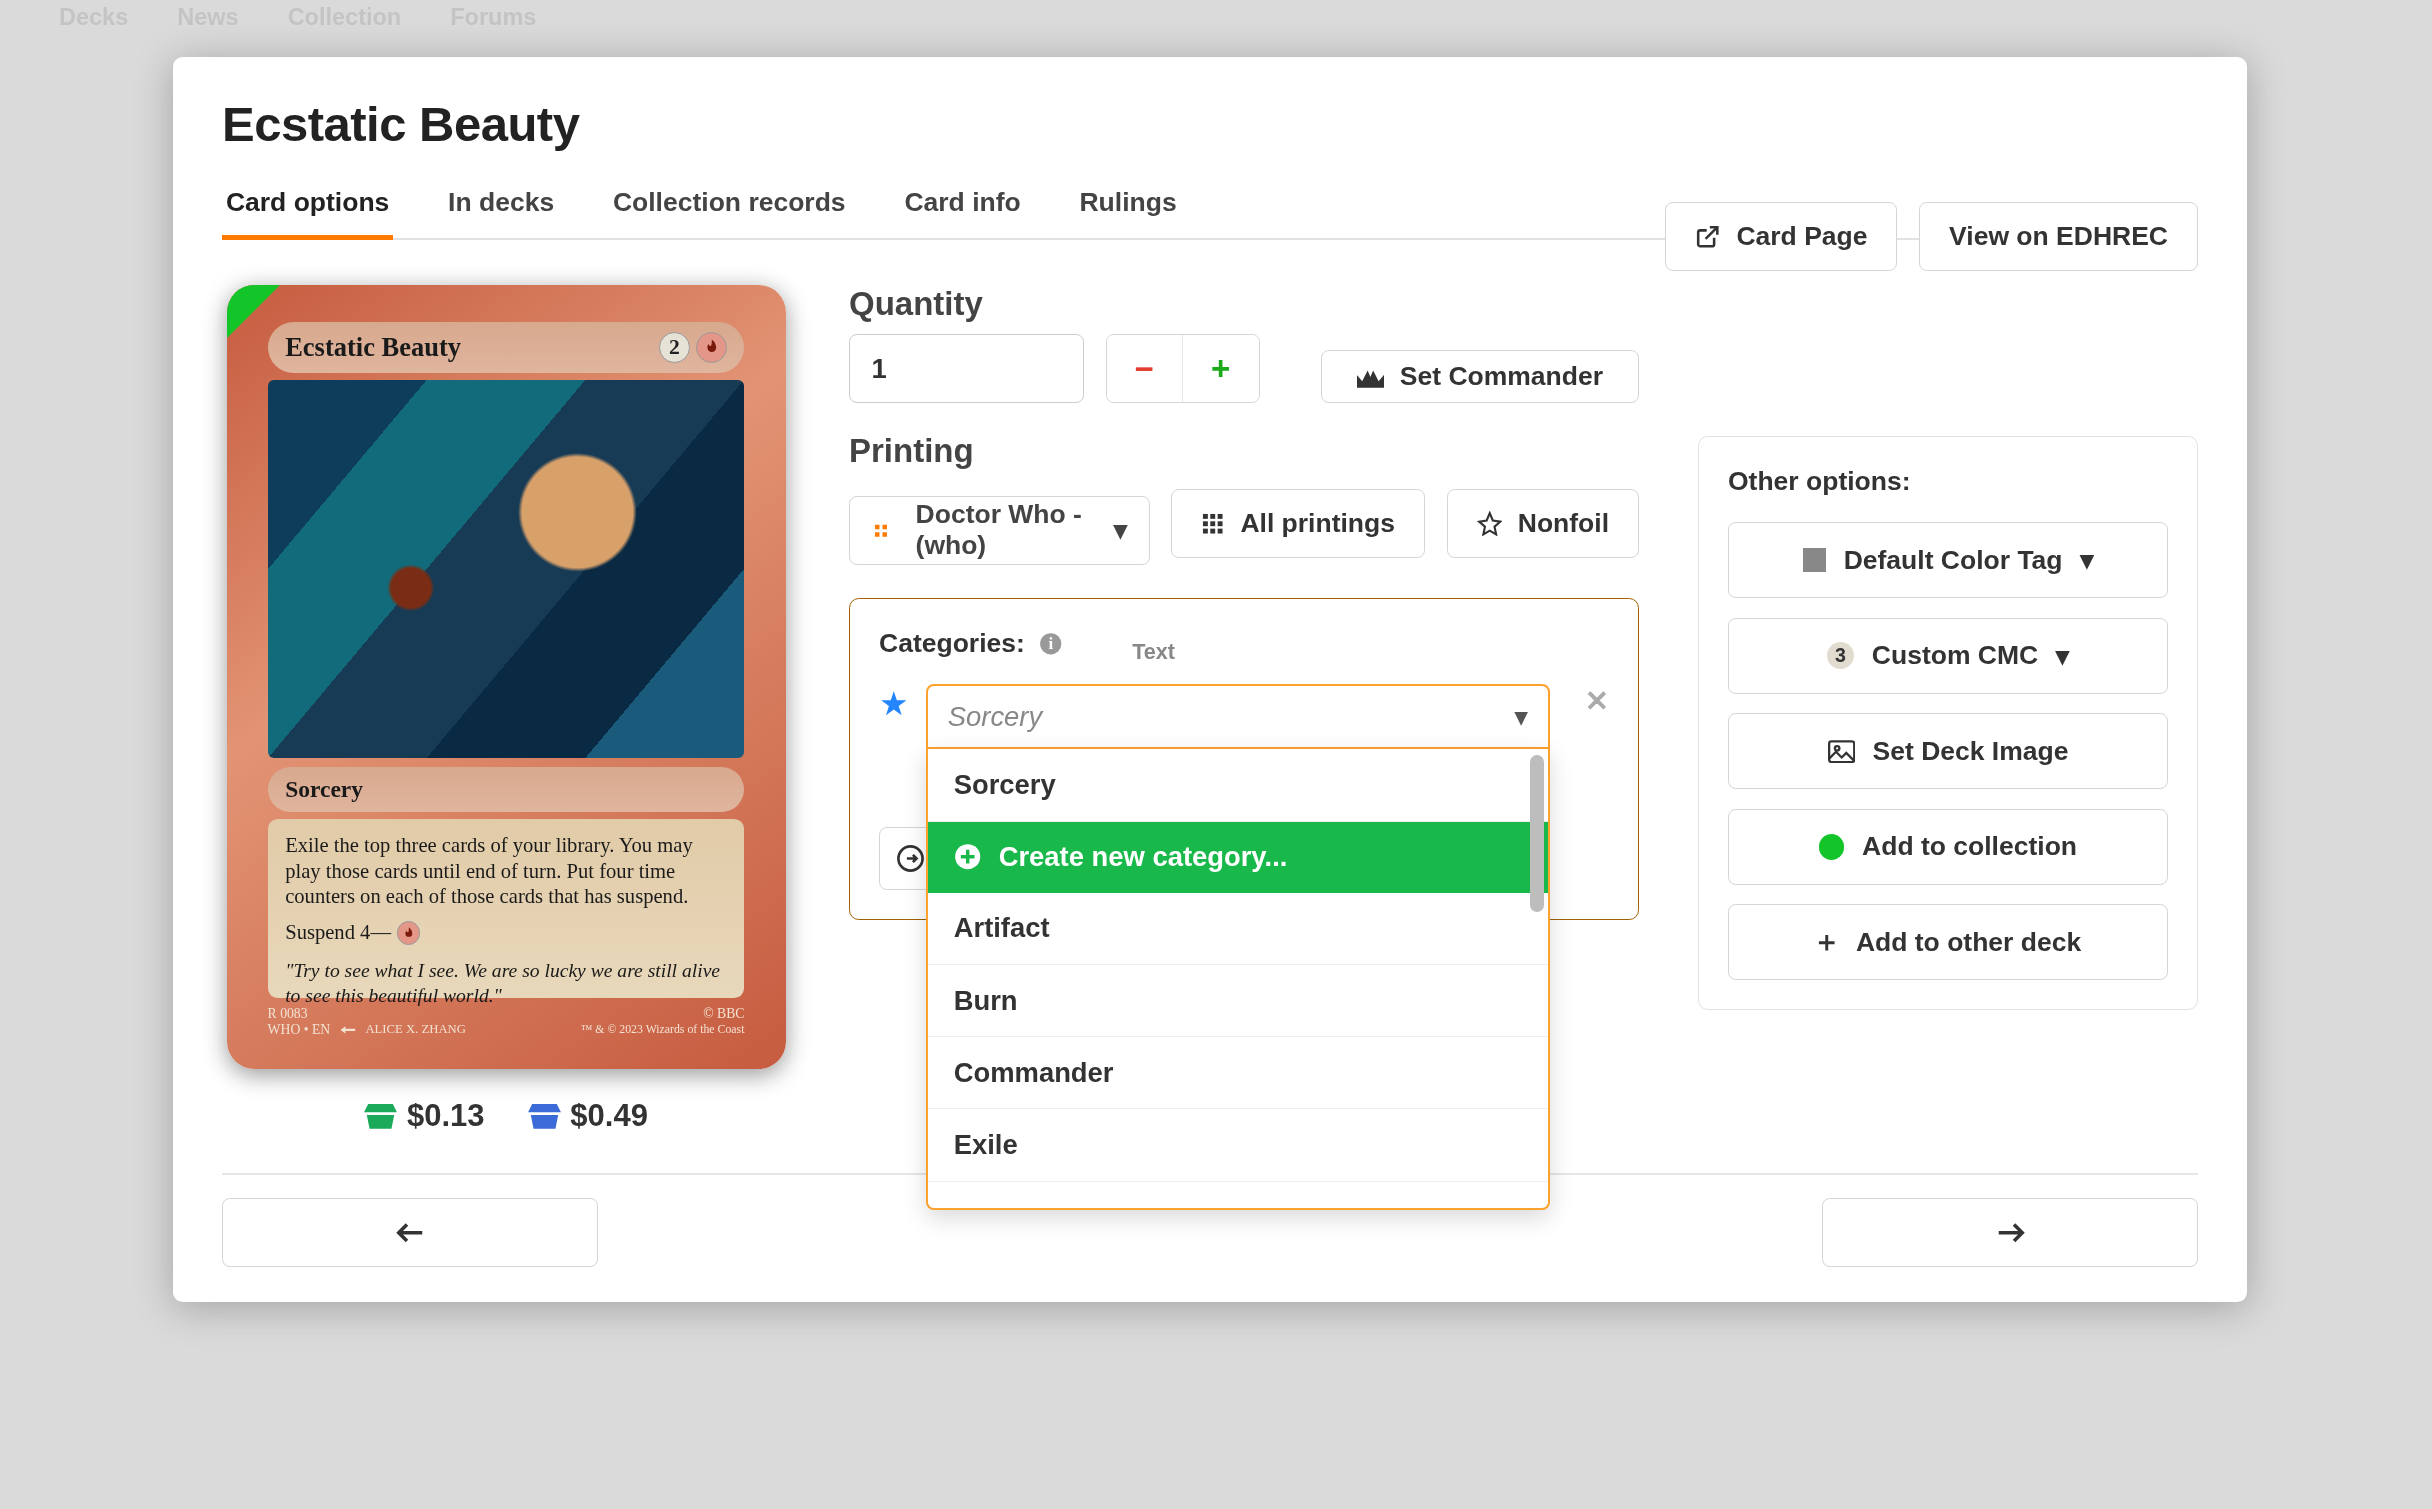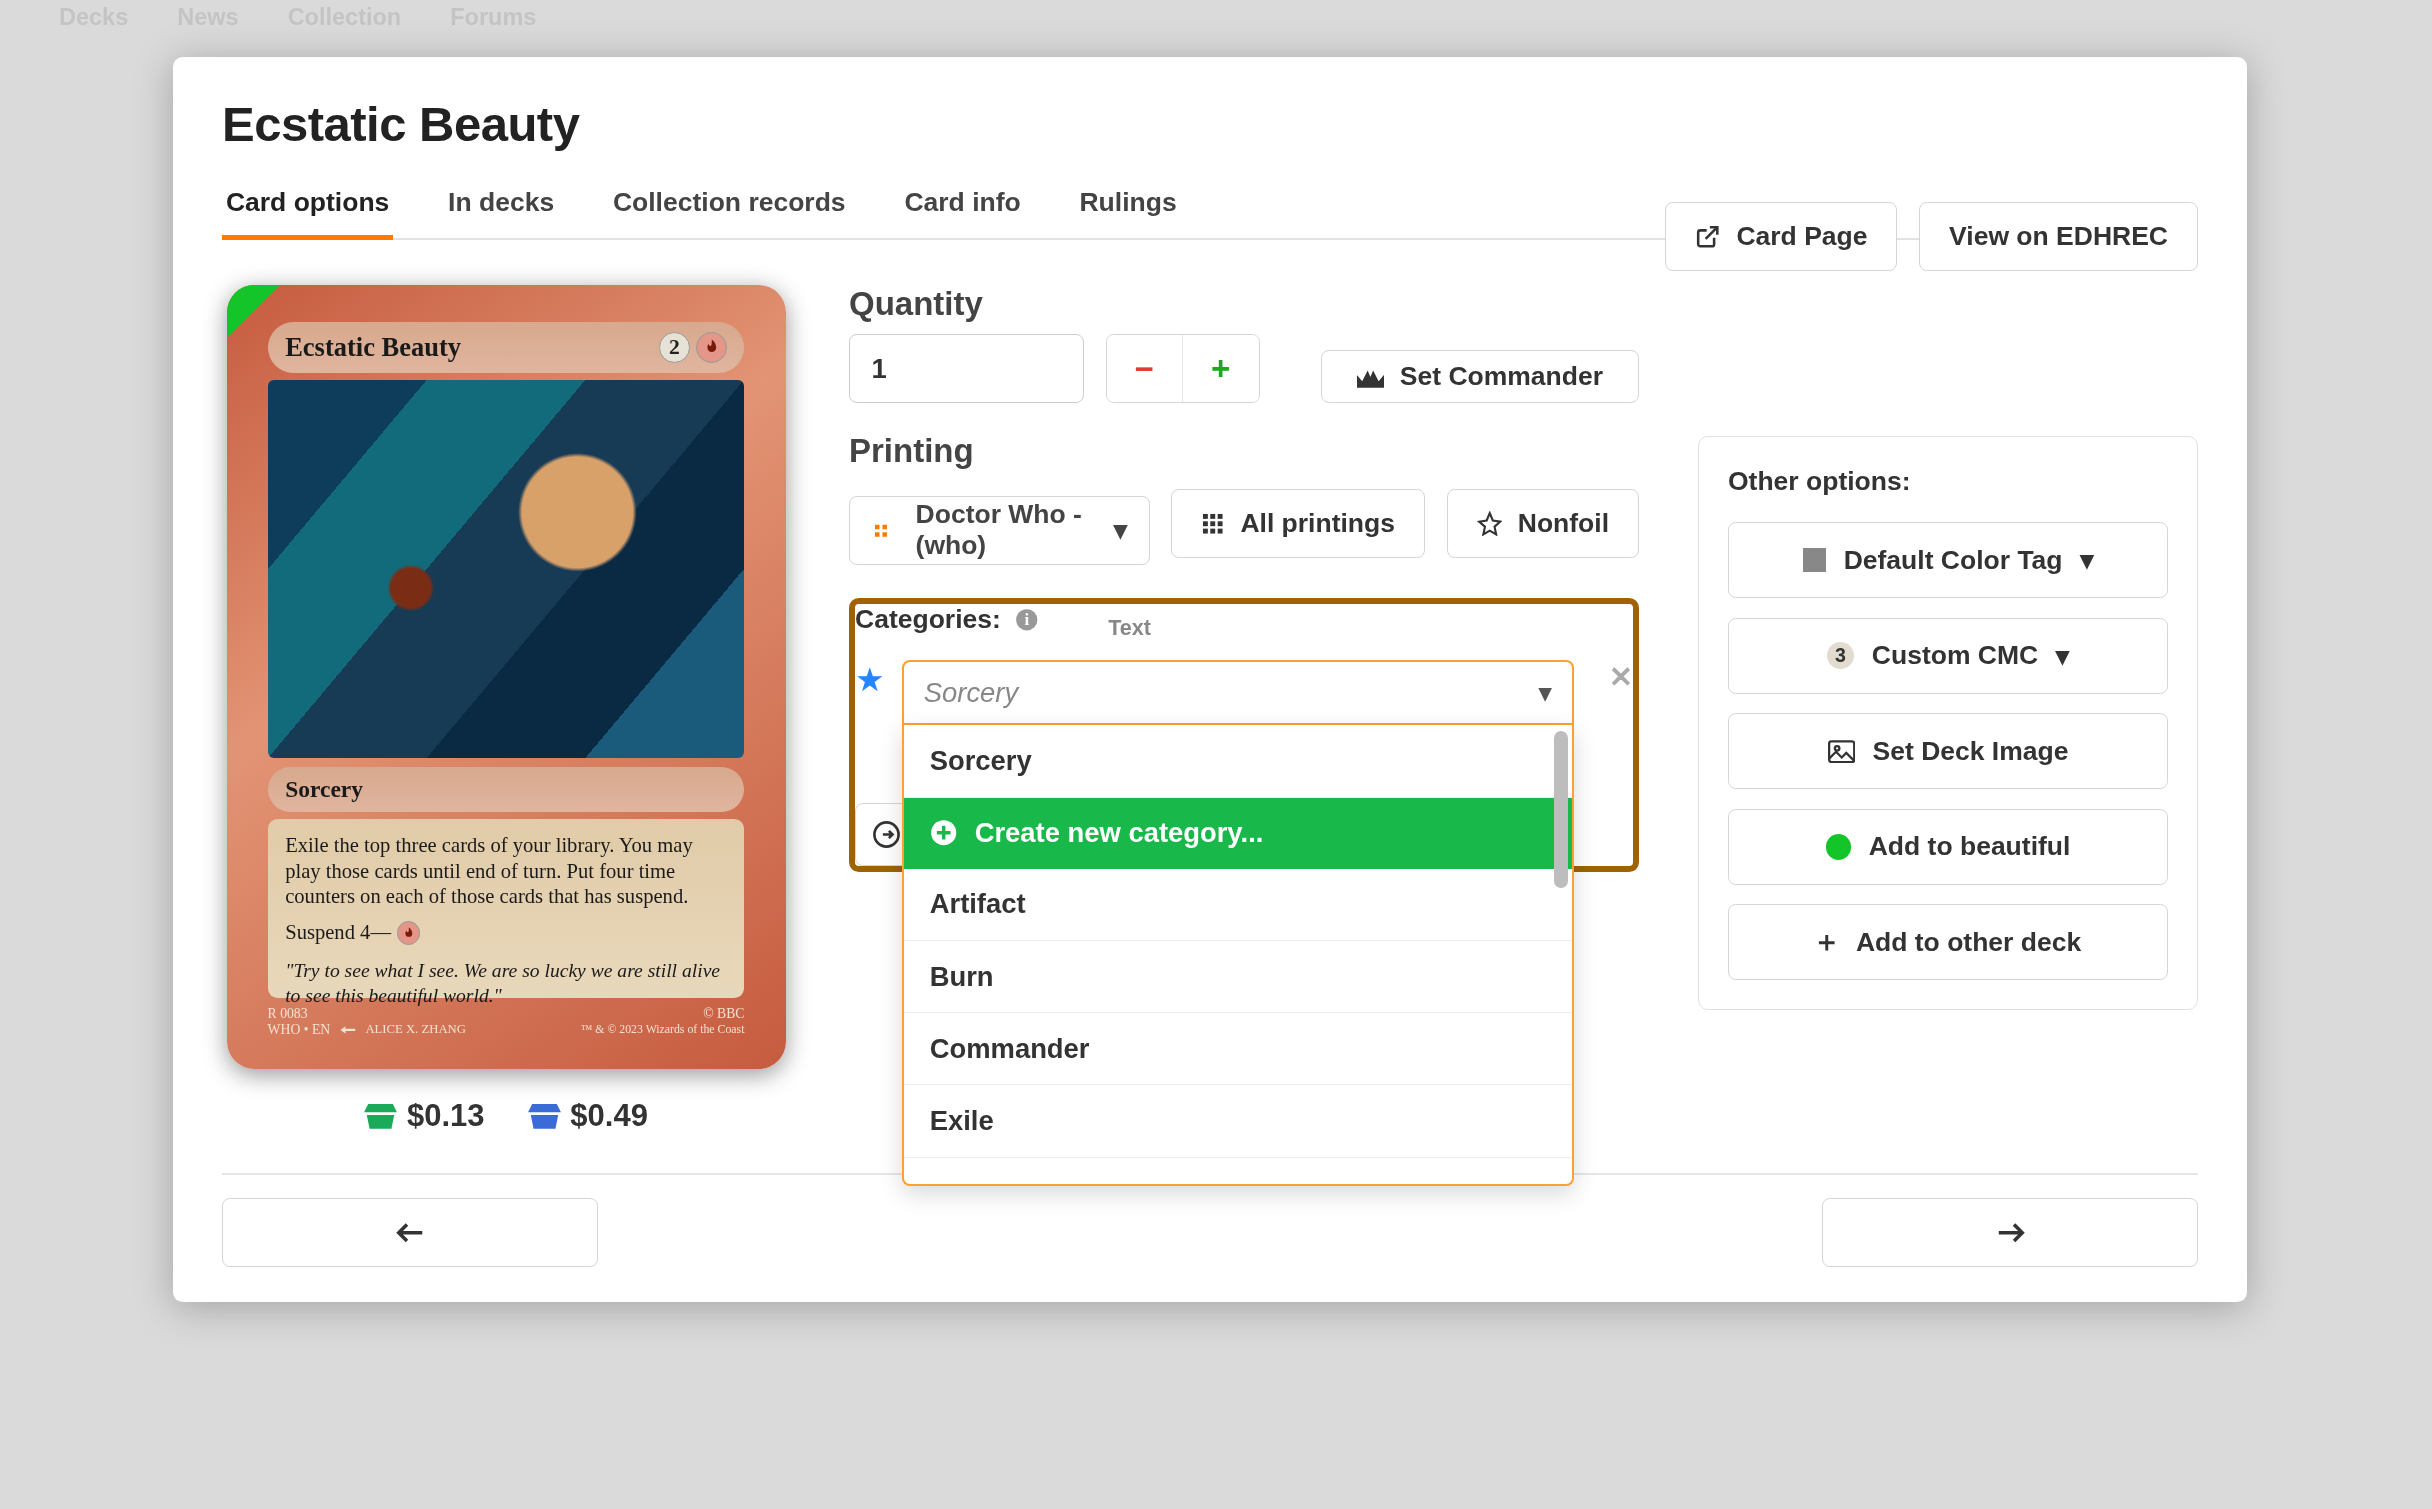--- a/index.html
+++ b/index.html
@@ -59,21 +59,21 @@
   .categories{ margin-top:33px; }
   .star{ color:#2486ff; font-size:33px;}
   .catbox{ position:relative; flex:1; }
   .catinput{ width:100%; height:65px; border:2px solid #ffa12f; border-radius:7.8px 7.8px 0 0; padding:0 19.6px; font-size:27.4px; color:#777; font-style:italic; display:flex; align-items:center; justify-content:space-between; background:#fff;}
   .dropdown{ position:absolute; left:0; right:0; top:65px; border:2px solid #ffa12f; border-top:none; border-radius:0 0 7.8px 7.8px; background:#fff; height:461px; overflow:hidden; box-shadow:0 7.8px 23.5px rgba(0,0,0,0.15); z-index:50;}
   .ddscroll{ position:absolute; right:3.9px; top:5.9px; width:13.7px; height:157px; background:#bdbdbd; border-radius:7.8px;}
   .ddlabel{ position:absolute; top:-45px; left:206px; font-size:21.6px; color:#888; font-weight:600;}
   .dditem{ padding:19.6px 25.5px; font-size:27.4px; font-weight:700; color:#333; border-bottom:1px solid #eee; cursor:pointer; display:flex; align-items:center; gap:17.6px;}
   .dditem.sel{ background:#19b84a; color:#fff; border:none;}
   .closex{ font-size:29px; color:#aaa; margin-left:17.6px; cursor:pointer; font-weight:700;}
-  .centerpanel{ border:6px solid #a16207; border-radius:9.8px; margin-top:33px; }
+  .centerpanel{ border:1px solid #a16207; border-radius:9.8px; padding:29px; margin-top:33px; }
   .addcat{ display:flex; gap:17.6px; align-items:flex-start; margin-top:7.8px;}
   .cyclebtn{ width:63px; height:63px; border:1px solid #d5d5d5; border-radius:7.8px; display:flex; align-items:center; justify-content:center; background:#fff; cursor:pointer; margin-top:78px;}
   .greendot{ width:25.5px; height:25.5px; border-radius:50%; background:#14c52a;}
   .sq{ width:23.5px; height:23.5px; background:#888;}
   .cmc{ width:27.4px; height:27.4px; border-radius:50%; background:#e1dccf; color:#333; display:flex; align-items:center; justify-content:center; font-size:19.6px; font-weight:800;}
   .nav-arrows{ position:absolute; left:49px; right:49px; bottom:35px; display:flex; justify-content:space-between;}
   .navbtn{ width:376px; height:69px; border:1px solid #d5d5d5; border-radius:7.8px; background:#fff; display:flex; align-items:center; justify-content:center; font-size:29px; font-weight:900; cursor:pointer;}
   .hr{ position:absolute; left:49px; right:49px; bottom:127px; height:2px; background:#e6e6e6;}
   .crown{ width:27.4px; height:21.6px; background:#333; clip-path:polygon(0 100%,0 40%,20% 70%,40% 20%,50% 50%,60% 20%,80% 70%,100% 40%,100% 100%);}
   svg{ display:block; }
@@ -299,21 +299,21 @@
         <button class="option-btn">
           <svg width="27.4" height="23.5" viewBox="0 0 24 20" fill="none" stroke="#333" stroke-width="2">
               <rect x="1" y="1" width="22" height="18" rx="2"></rect>
               <circle cx="8" cy="7" r="2"></circle>
               <path d="M1 16l6-6 5 5 4-4 7 7"></path>
             </svg>
           <span>Set Deck Image</span>
         </button>
         <button class="option-btn">
           <span class="greendot"></span>
-          <span>Add to beautiful</span>
+          <span>Add to collection</span>
         </button>
         <button class="option-btn">
           <svg width="23.5" height="23.5" viewBox="0 0 24 24" stroke="#333" stroke-width="3">
               <path d="M12 4v16M4 12h16"></path>
             </svg>
           <span>Add to other deck</span>
         </button>
       </div>
     </div>
   </div>

